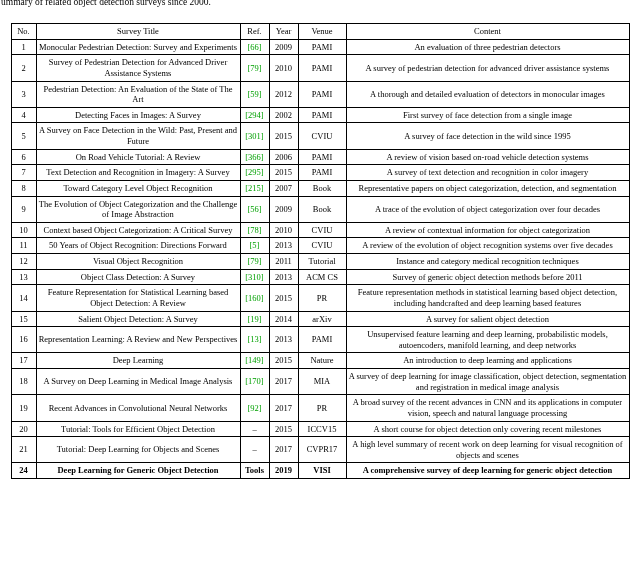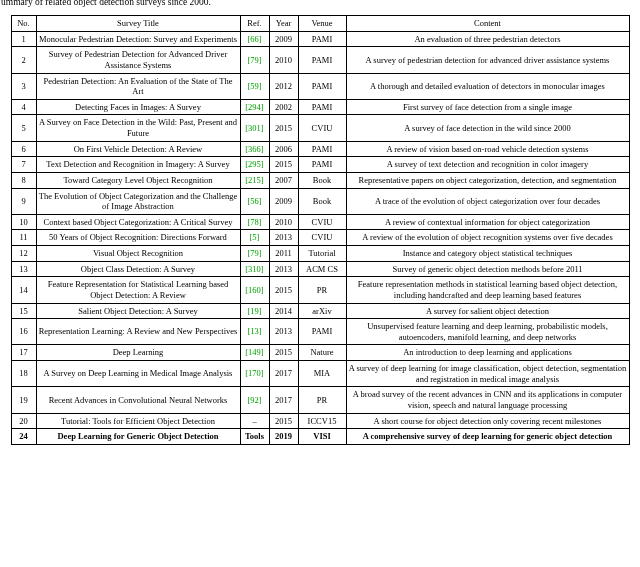--- a/index.html
+++ b/index.html
@@ -9,21 +9,21 @@
     font-family: "Liberation Serif", "DejaVu Serif", serif;
     color: #000; overflow: hidden;
   }
   .caption {
     font-size: 9.5px;
     margin: -3px 0 2px 1px;
     white-space: nowrap;
   }
   table.survey-table {
     border-collapse: collapse;
-    margin: 8px auto;
+    margin: 16px auto;
     width: 618px;
     table-layout: fixed;
     font-size: 8.5px;
   }
   .survey-table th, .survey-table td {
     border: 1px solid #000;
     text-align: center;
     vertical-align: middle;
     padding: 2px 2px;
     line-height: 1.25;
@@ -89,25 +89,25 @@
         <td>2002</td>
         <td>PAMI</td>
         <td>First survey of face detection from a single image</td>
       </tr>
       <tr>
         <td>5</td>
         <td>A Survey on Face Detection in the Wild: Past, Present and Future</td>
         <td class="ref-link">[301]</td>
         <td>2015</td>
         <td>CVIU</td>
-        <td>A survey of face detection in the wild since 2000</td>
+        <td>A survey of face detection in the wild since 1995</td>
       </tr>
       <tr>
         <td>6</td>
-        <td>On First Vehicle Detection: A Review</td>
+        <td>On Road Vehicle Tutorial: A Review</td>
         <td class="ref-link">[366]</td>
         <td>2006</td>
         <td>PAMI</td>
         <td>A review of vision based on-road vehicle detection systems</td>
       </tr>
       <tr>
         <td>7</td>
         <td>Text Detection and Recognition in Imagery: A Survey</td>
         <td class="ref-link">[295]</td>
         <td>2015</td>
@@ -145,21 +145,21 @@
         <td>2013</td>
         <td>CVIU</td>
         <td>A review of the evolution of object recognition systems over five decades</td>
       </tr>
       <tr>
         <td>12</td>
         <td>Visual Object Recognition</td>
         <td class="ref-link">[79]</td>
         <td>2011</td>
         <td>Tutorial</td>
-        <td>Instance and category object statistical techniques</td>
+        <td>Instance and category medical recognition techniques</td>
       </tr>
       <tr>
         <td>13</td>
         <td>Object Class Detection: A Survey</td>
         <td class="ref-link">[310]</td>
         <td>2013</td>
         <td>ACM CS</td>
         <td>Survey of generic object detection methods before 2011</td>
       </tr>
       <tr>
@@ -210,20 +210,28 @@
         <td>PR</td>
         <td>A broad survey of the recent advances in CNN and its applications in computer vision, speech and natural language processing</td>
       </tr>
       <tr>
         <td>20</td>
         <td>Tutorial: Tools for Efficient Object Detection</td>
         <td>–</td>
         <td>2015</td>
         <td>ICCV15</td>
         <td>A short course for object detection only covering recent milestones</td>
+      </tr>
+      <tr>
+        <td>21</td>
+        <td>Tutorial: Deep Learning for Objects and Scenes</td>
+        <td>–</td>
+        <td>2017</td>
+        <td>CVPR17</td>
+        <td>A high level summary of recent work on deep learning for visual recognition of objects and scenes</td>
       </tr>
       <tr class="bold-row">
         <td>24</td>
         <td>Deep Learning for Generic Object Detection</td>
         <td>Tools</td>
         <td>2019</td>
         <td>VISI</td>
         <td>A comprehensive survey of deep learning for generic object detection</td>
       </tr>
     </tbody>

